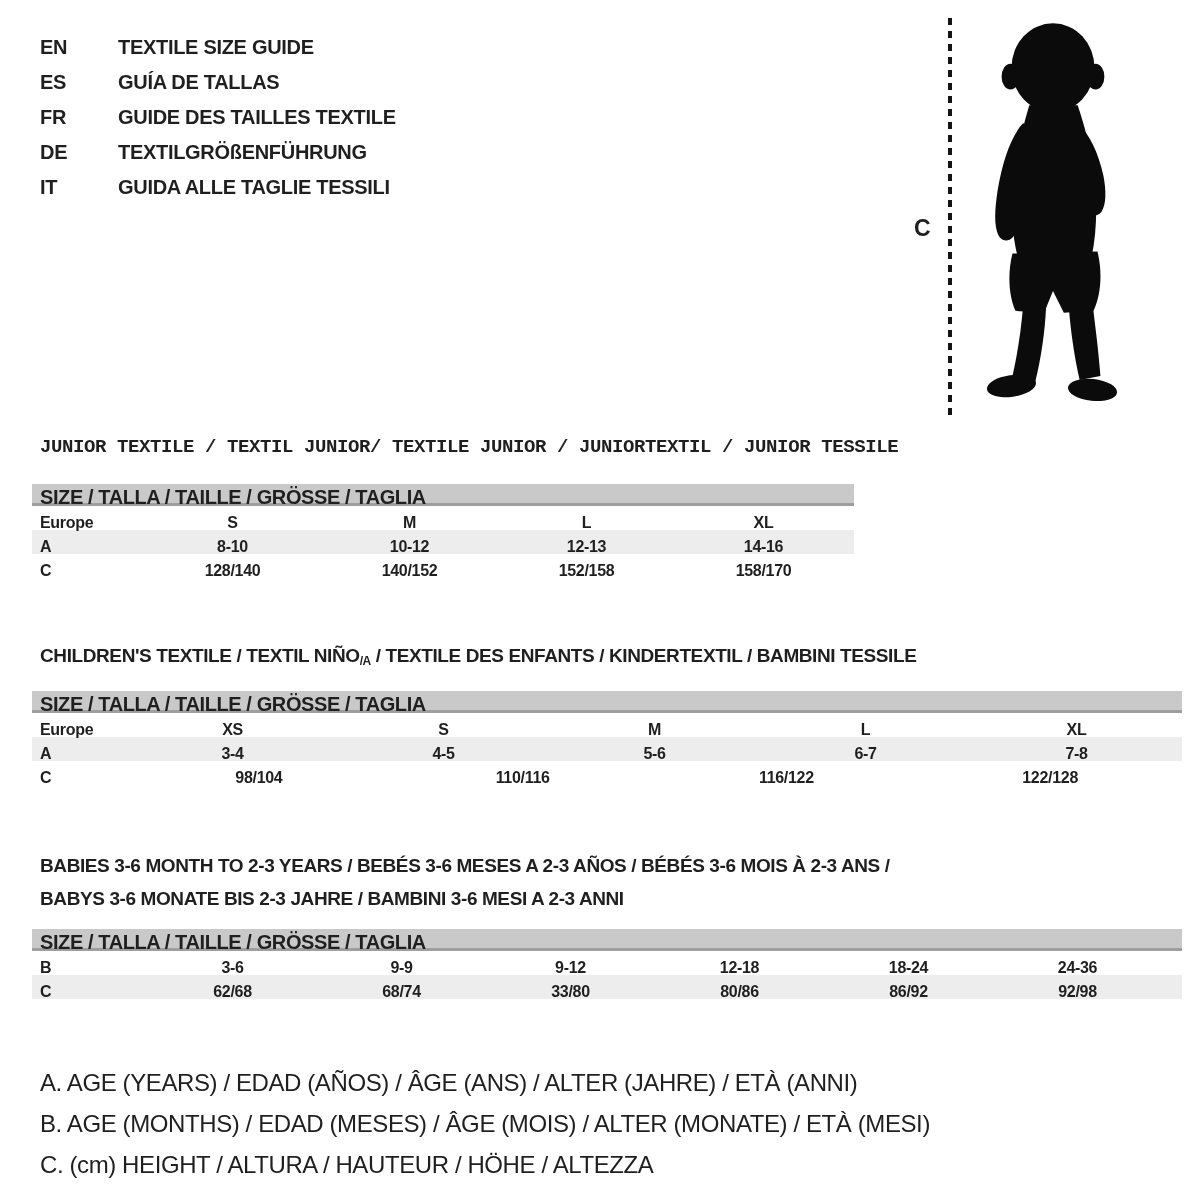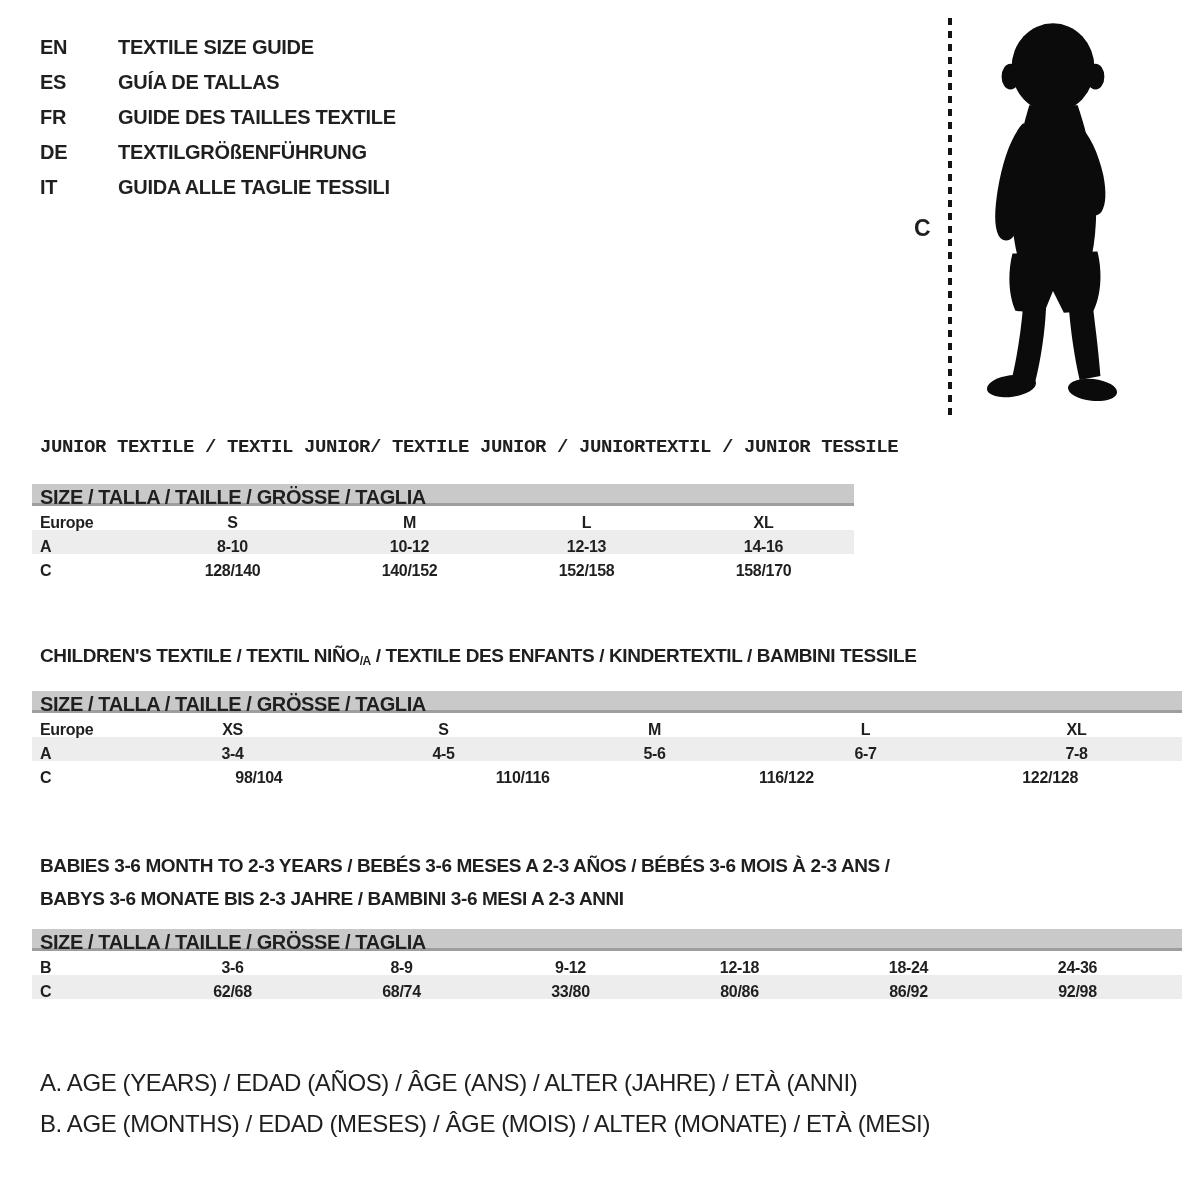--- a/index.html
+++ b/index.html
@@ -174,33 +174,34 @@
 
 <div class="section-heading sh-3">
   <div>BABIES 3-6 MONTH TO 2-3 YEARS / BEBÉS 3-6 MESES A 2-3 AÑOS / BÉBÉS 3-6 MOIS À 2-3 ANS /</div>
   <div>BABYS 3-6 MONATE BIS 2-3 JAHRE / BAMBINI 3-6 MESI A 2-3 ANNI</div>
 </div>
 <div class="size-table t3">
   <div class="band">SIZE / TALLA / TAILLE / GRÖSSE / TAGLIA</div>
   <div class="trow">
     <div class="cell label">B</div>
     <div class="cell">3-6</div>
-    <div class="cell">8-9</div>
+    <div class="cell">9-9</div>
     <div class="cell">9-12</div>
     <div class="cell">12-18</div>
     <div class="cell">18-24</div>
     <div class="cell">24-36</div>
   </div>
   <div class="trow shade">
     <div class="cell label">C</div>
     <div class="cell">62/68</div>
     <div class="cell">68/74</div>
     <div class="cell">33/80</div>
     <div class="cell">80/86</div>
     <div class="cell">86/92</div>
     <div class="cell">92/98</div>
   </div>
 </div>
 
 <div class="legend">
   <div class="legend-line">A. AGE (YEARS) / EDAD (AÑOS) / ÂGE (ANS) / ALTER (JAHRE) / ETÀ (ANNI)</div>
   <div class="legend-line">B. AGE (MONTHS) / EDAD (MESES) / ÂGE (MOIS) / ALTER (MONATE) / ETÀ (MESI)</div>
+  <div class="legend-line">C. (cm) HEIGHT / ALTURA / HAUTEUR / HÖHE / ALTEZZA</div>
 </div>
 
 </body></html>

